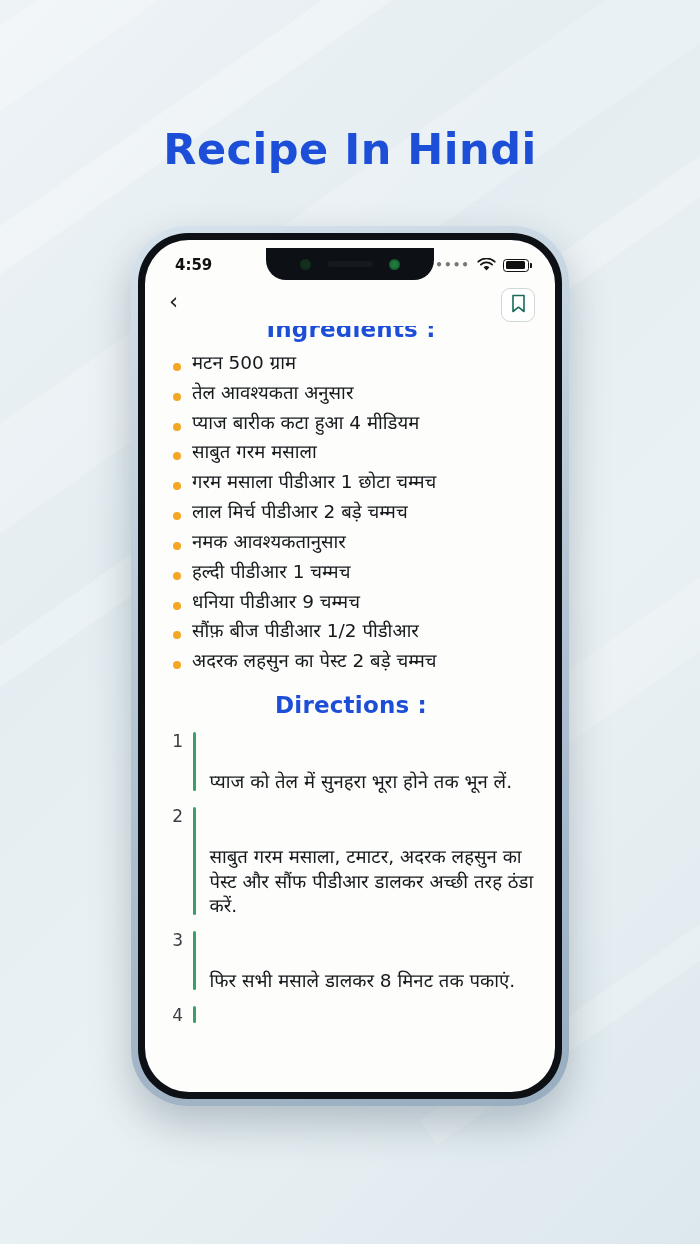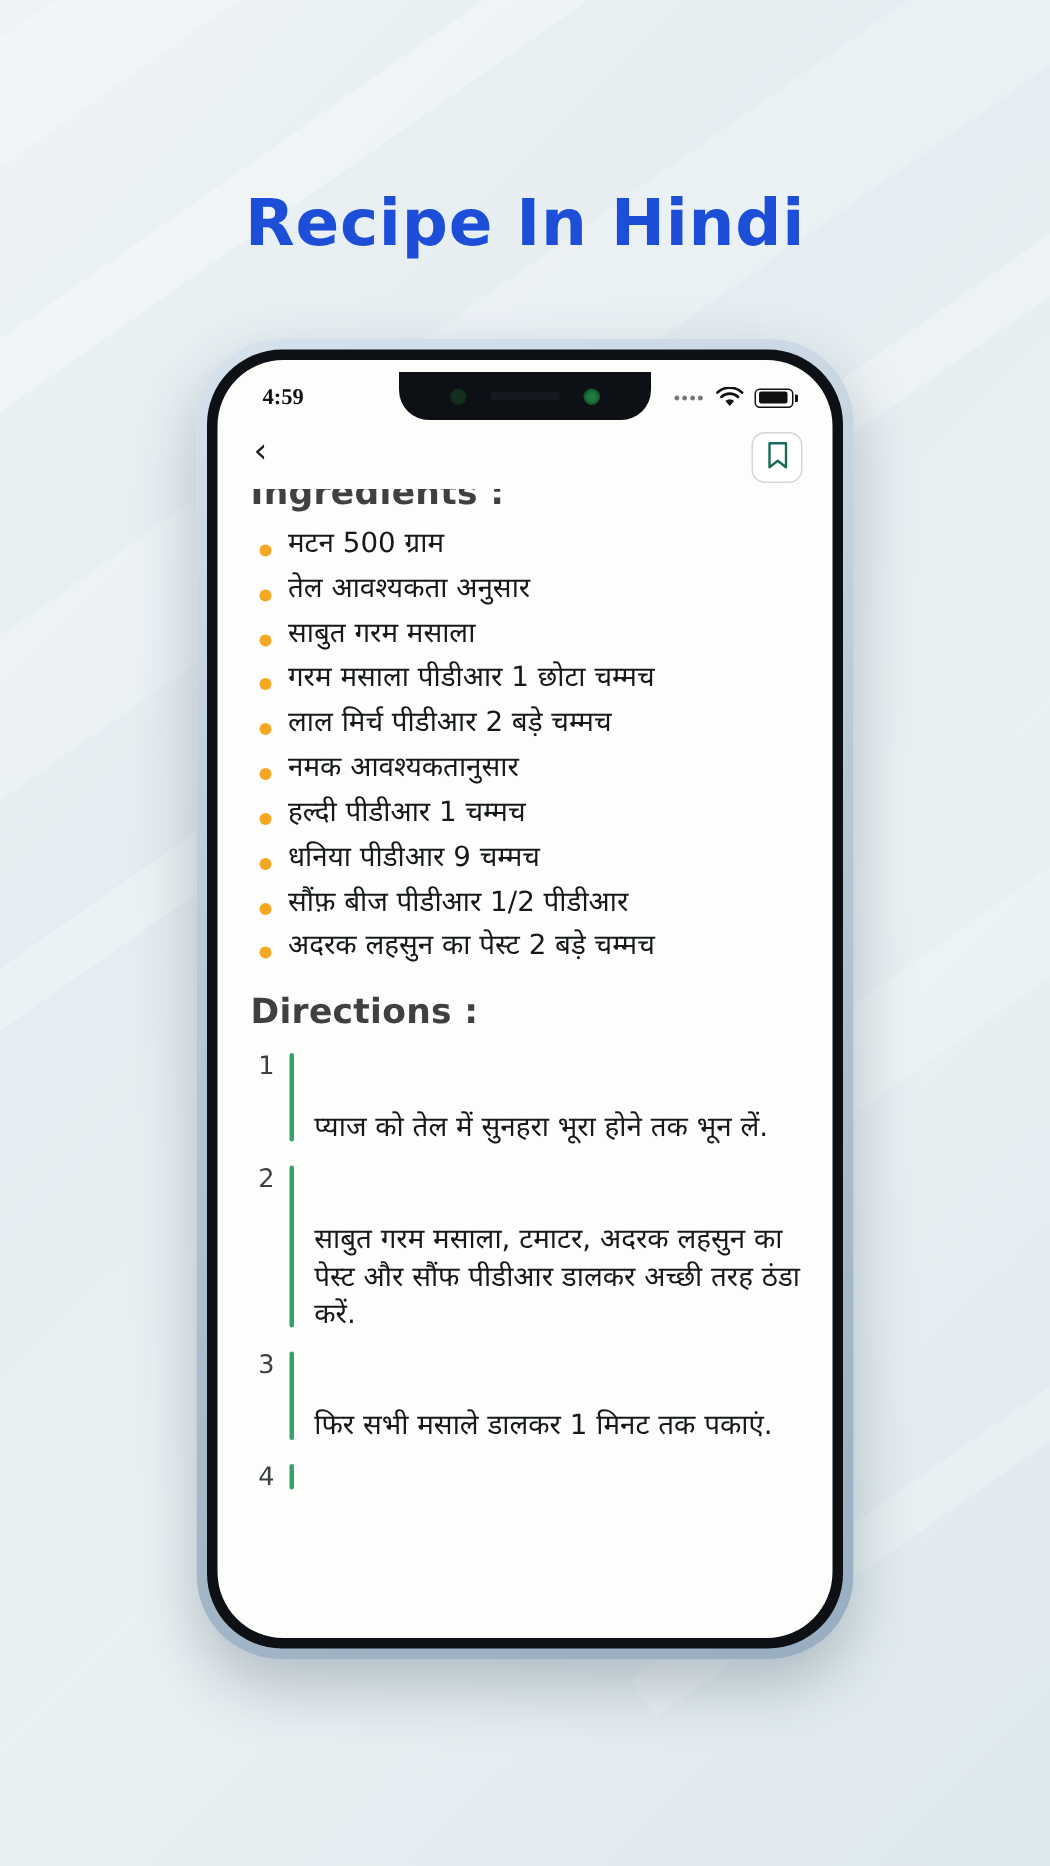--- a/index.html
+++ b/index.html
@@ -81,21 +81,20 @@
   .status-bar {
     position: relative;
     height: 44px;
     display: flex;
     align-items: center;
     justify-content: space-between;
     padding: 6px 26px 0 30px;
     font-size: 15px;
     font-weight: bold;
     color: #111;
-    font-family: Liberation Serif, serif;
   }
   .status-right {
     display: flex;
     align-items: center;
     gap: 7px;
   }
   .dots {
     letter-spacing: 1px;
     font-size: 12px;
     color: #777;
@@ -182,23 +181,24 @@
 
   
   .content {
     padding: 0 20px 0 22px;
     overflow: hidden;
     height: calc(100% - 86px);
   }
   .section-title {
     font-size: 23px;
     font-weight: bold;
-    color: #404040;
+    color: #1d4ed8;
     margin: -10px 0 6px 0;
     letter-spacing: .2px;
+    text-align: center;
   }
   .directions-title { margin-top: 16px; margin-bottom: 8px; }
 
   ul.ingredients { list-style: none; }
   ul.ingredients li {
     display: flex;
     align-items: center;
     gap: 11px;
     padding: 4px 0 4px 6px;
     font-size: 18.5px;
@@ -303,20 +303,24 @@
           <li>
               <span class="bullet"></span>
               <span>मटन 500 ग्राम</span>
             </li>
           <li>
               <span class="bullet"></span>
               <span>तेल आवश्यकता अनुसार</span>
             </li>
           <li>
               <span class="bullet"></span>
+              <span>प्याज बारीक कटा हुआ 4 मीडियम</span>
+            </li>
+          <li>
+              <span class="bullet"></span>
               <span>साबुत गरम मसाला</span>
             </li>
           <li>
               <span class="bullet"></span>
               <span>गरम मसाला पीडीआर 1 छोटा चम्मच</span>
             </li>
           <li>
               <span class="bullet"></span>
               <span>लाल मिर्च पीडीआर 2 बड़े चम्मच</span>
             </li>
@@ -351,21 +355,21 @@
             <span class="step-text">प्याज को तेल में सुनहरा भूरा होने तक भून लें.</span>
           </li>
           <li>
             <span class="step-num">2</span>
             <span class="step-bar"></span>
             <span class="step-text">साबुत गरम मसाला, टमाटर, अदरक लहसुन का पेस्ट और सौंफ पीडीआर डालकर अच्छी तरह ठंडा करें.</span>
           </li>
           <li>
             <span class="step-num">3</span>
             <span class="step-bar"></span>
-            <span class="step-text">फिर सभी मसाले डालकर 1 मिनट तक पकाएं.</span>
+            <span class="step-text">फिर सभी मसाले डालकर 8 मिनट तक पकाएं.</span>
           </li>
           <li>
             <span class="step-num">4</span>
             <span class="step-bar"></span>
           </li>
         </ol>
 
       </div>
     </div>
   </div>

